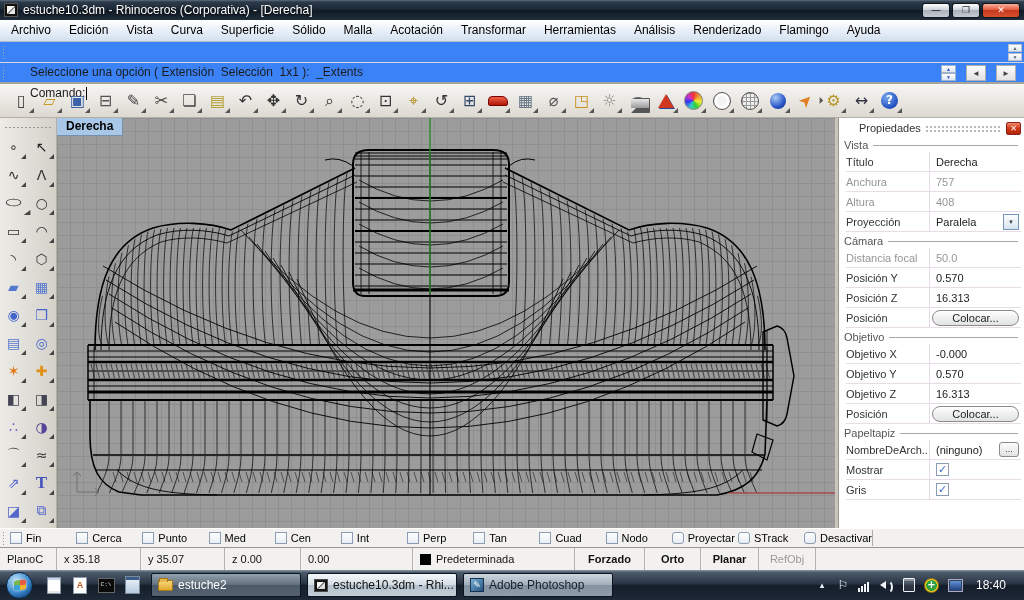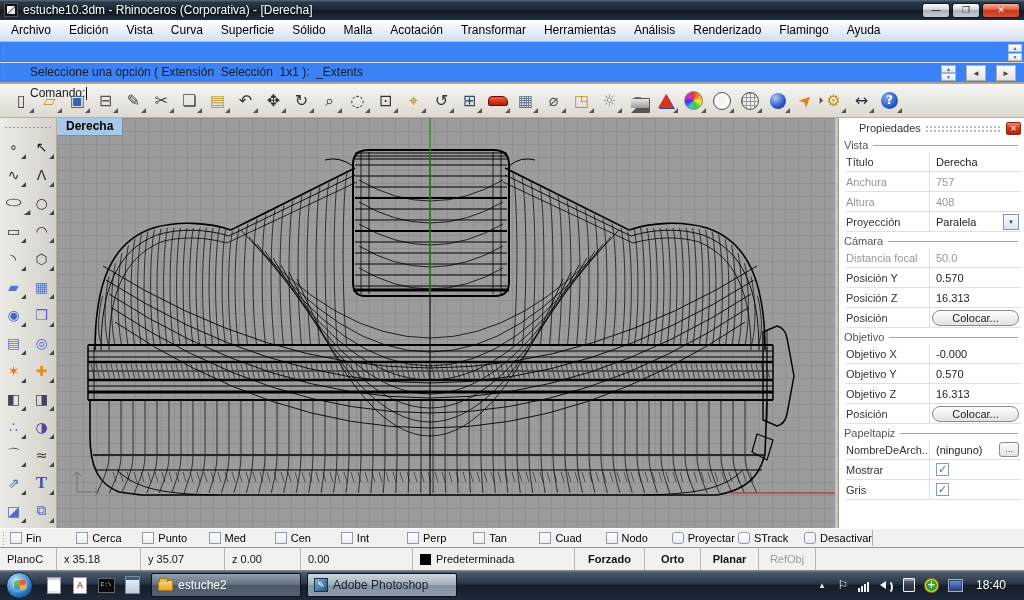--- a/index.html
+++ b/index.html
@@ -1125,20 +1125,24 @@
         <div class="ql ql-notepad"></div>
         <div class="ql ql-wordpad"></div>
         <div class="ql ql-cmd"></div>
         <div class="ql ql-calc"></div>
       </span>
     <span id="taskbuttons" style="display:flex">
         <div class="task t-normal">
           <span class="ti-folder"></span>
           <span>estuche2</span>
         </div>
+        <div class="task t-active">
+          <span class="ti-rhino"></span>
+          <span>estuche10.3dm - Rhi...</span>
+        </div>
         <div class="task t-mid">
           <span class="ti-ps"></span>
           <span>Adobe Photoshop</span>
         </div>
       </span>
     <div class="tray" id="tray">
       <div class="tr tr-expand"></div>
         <div class="tr tr-flag"></div>
         <div class="tr tr-network">
           <i style="height: 4px;"></i>

